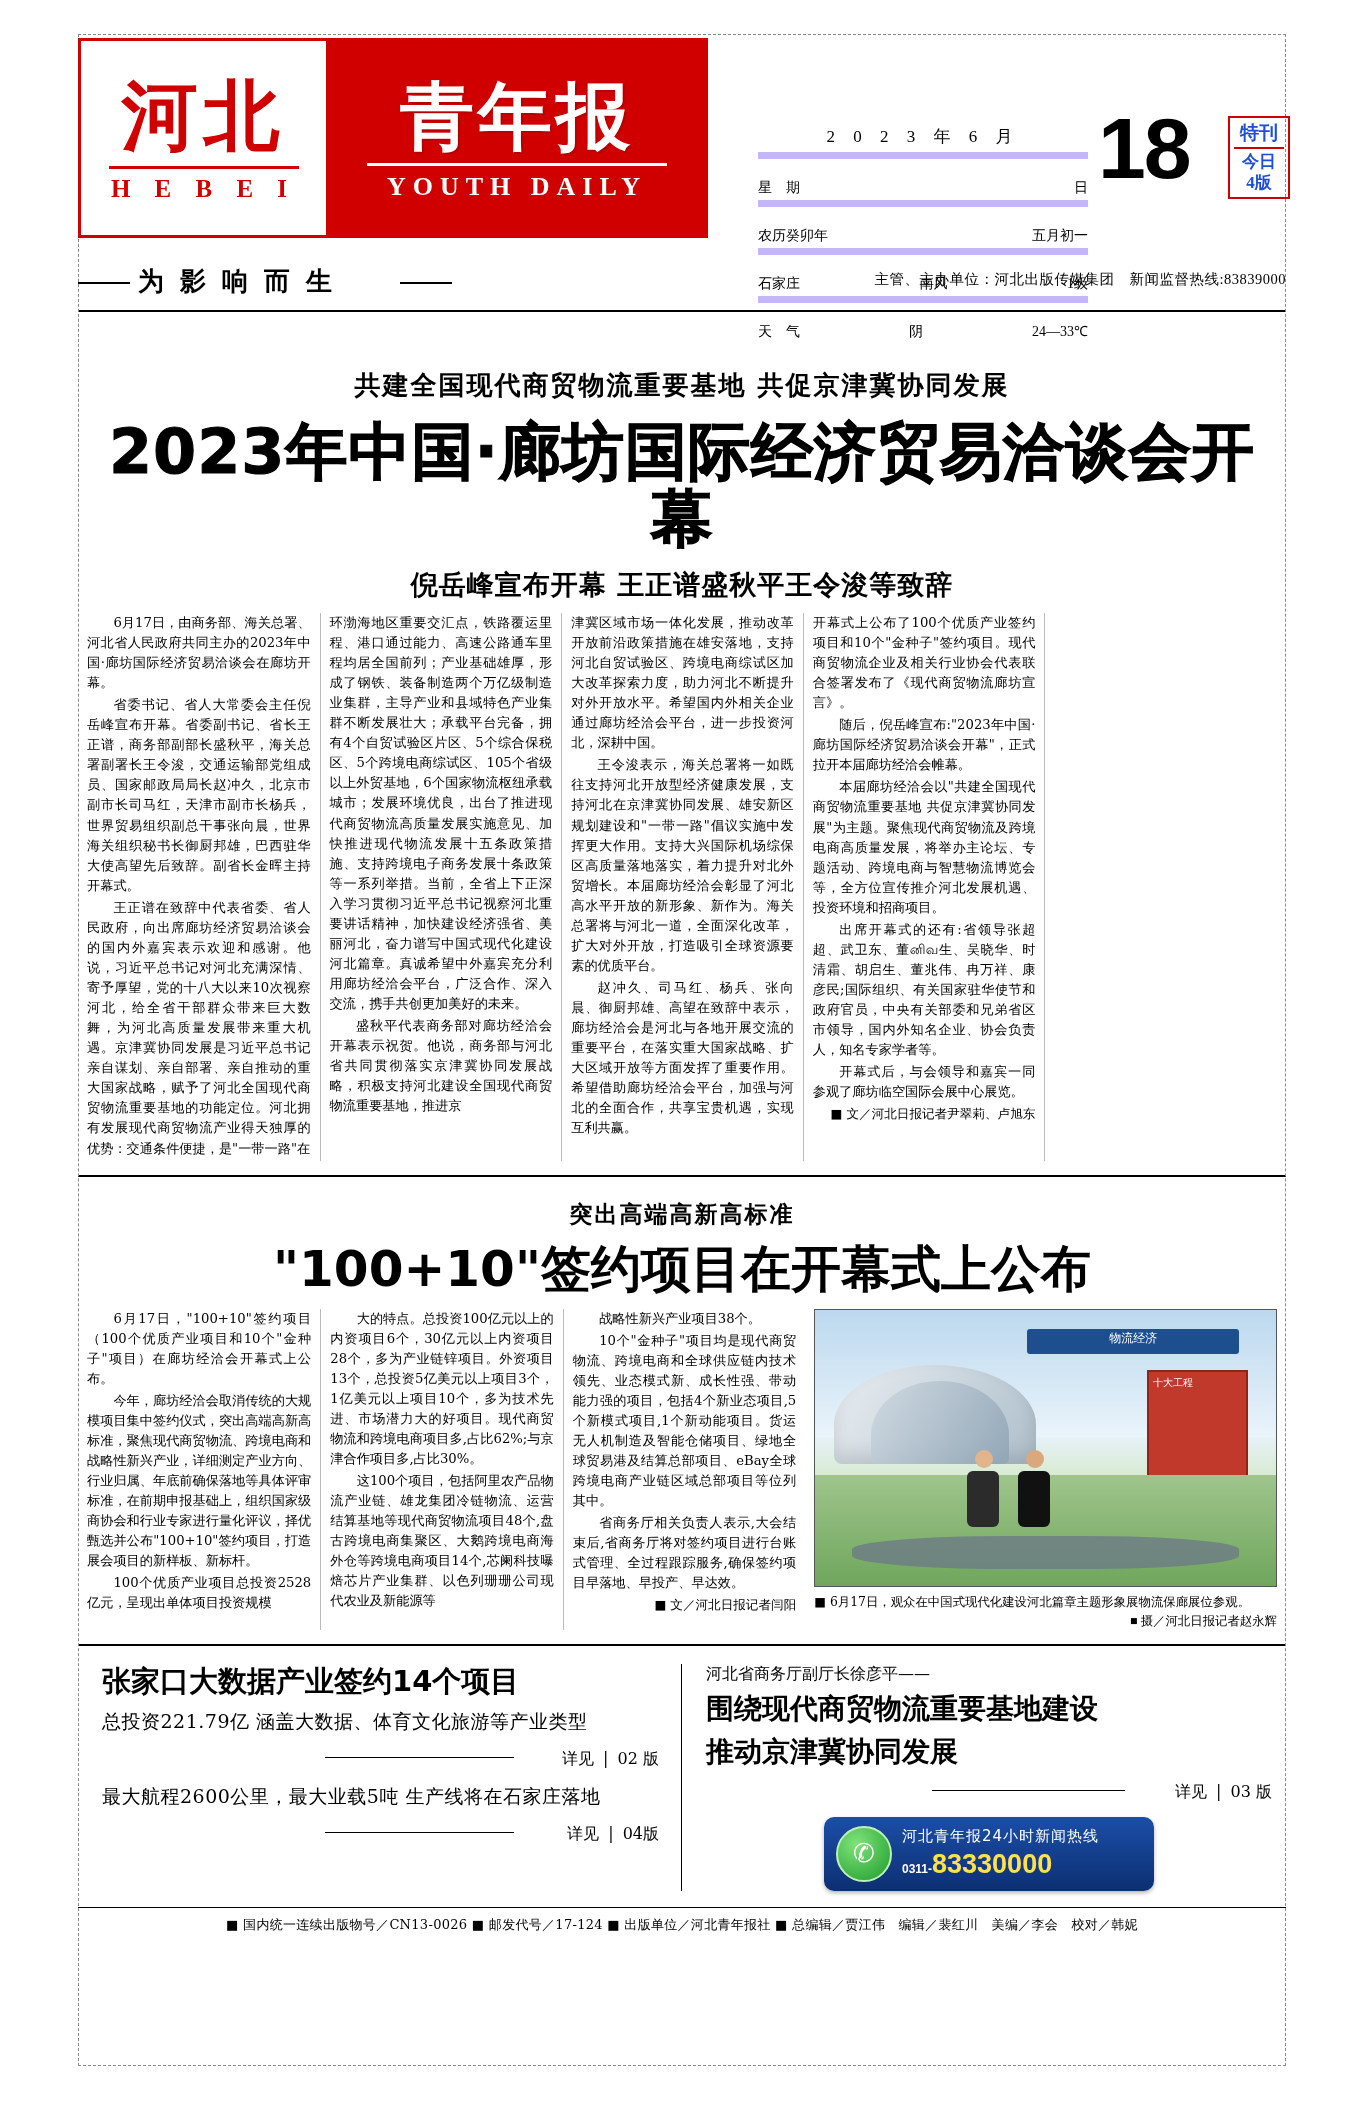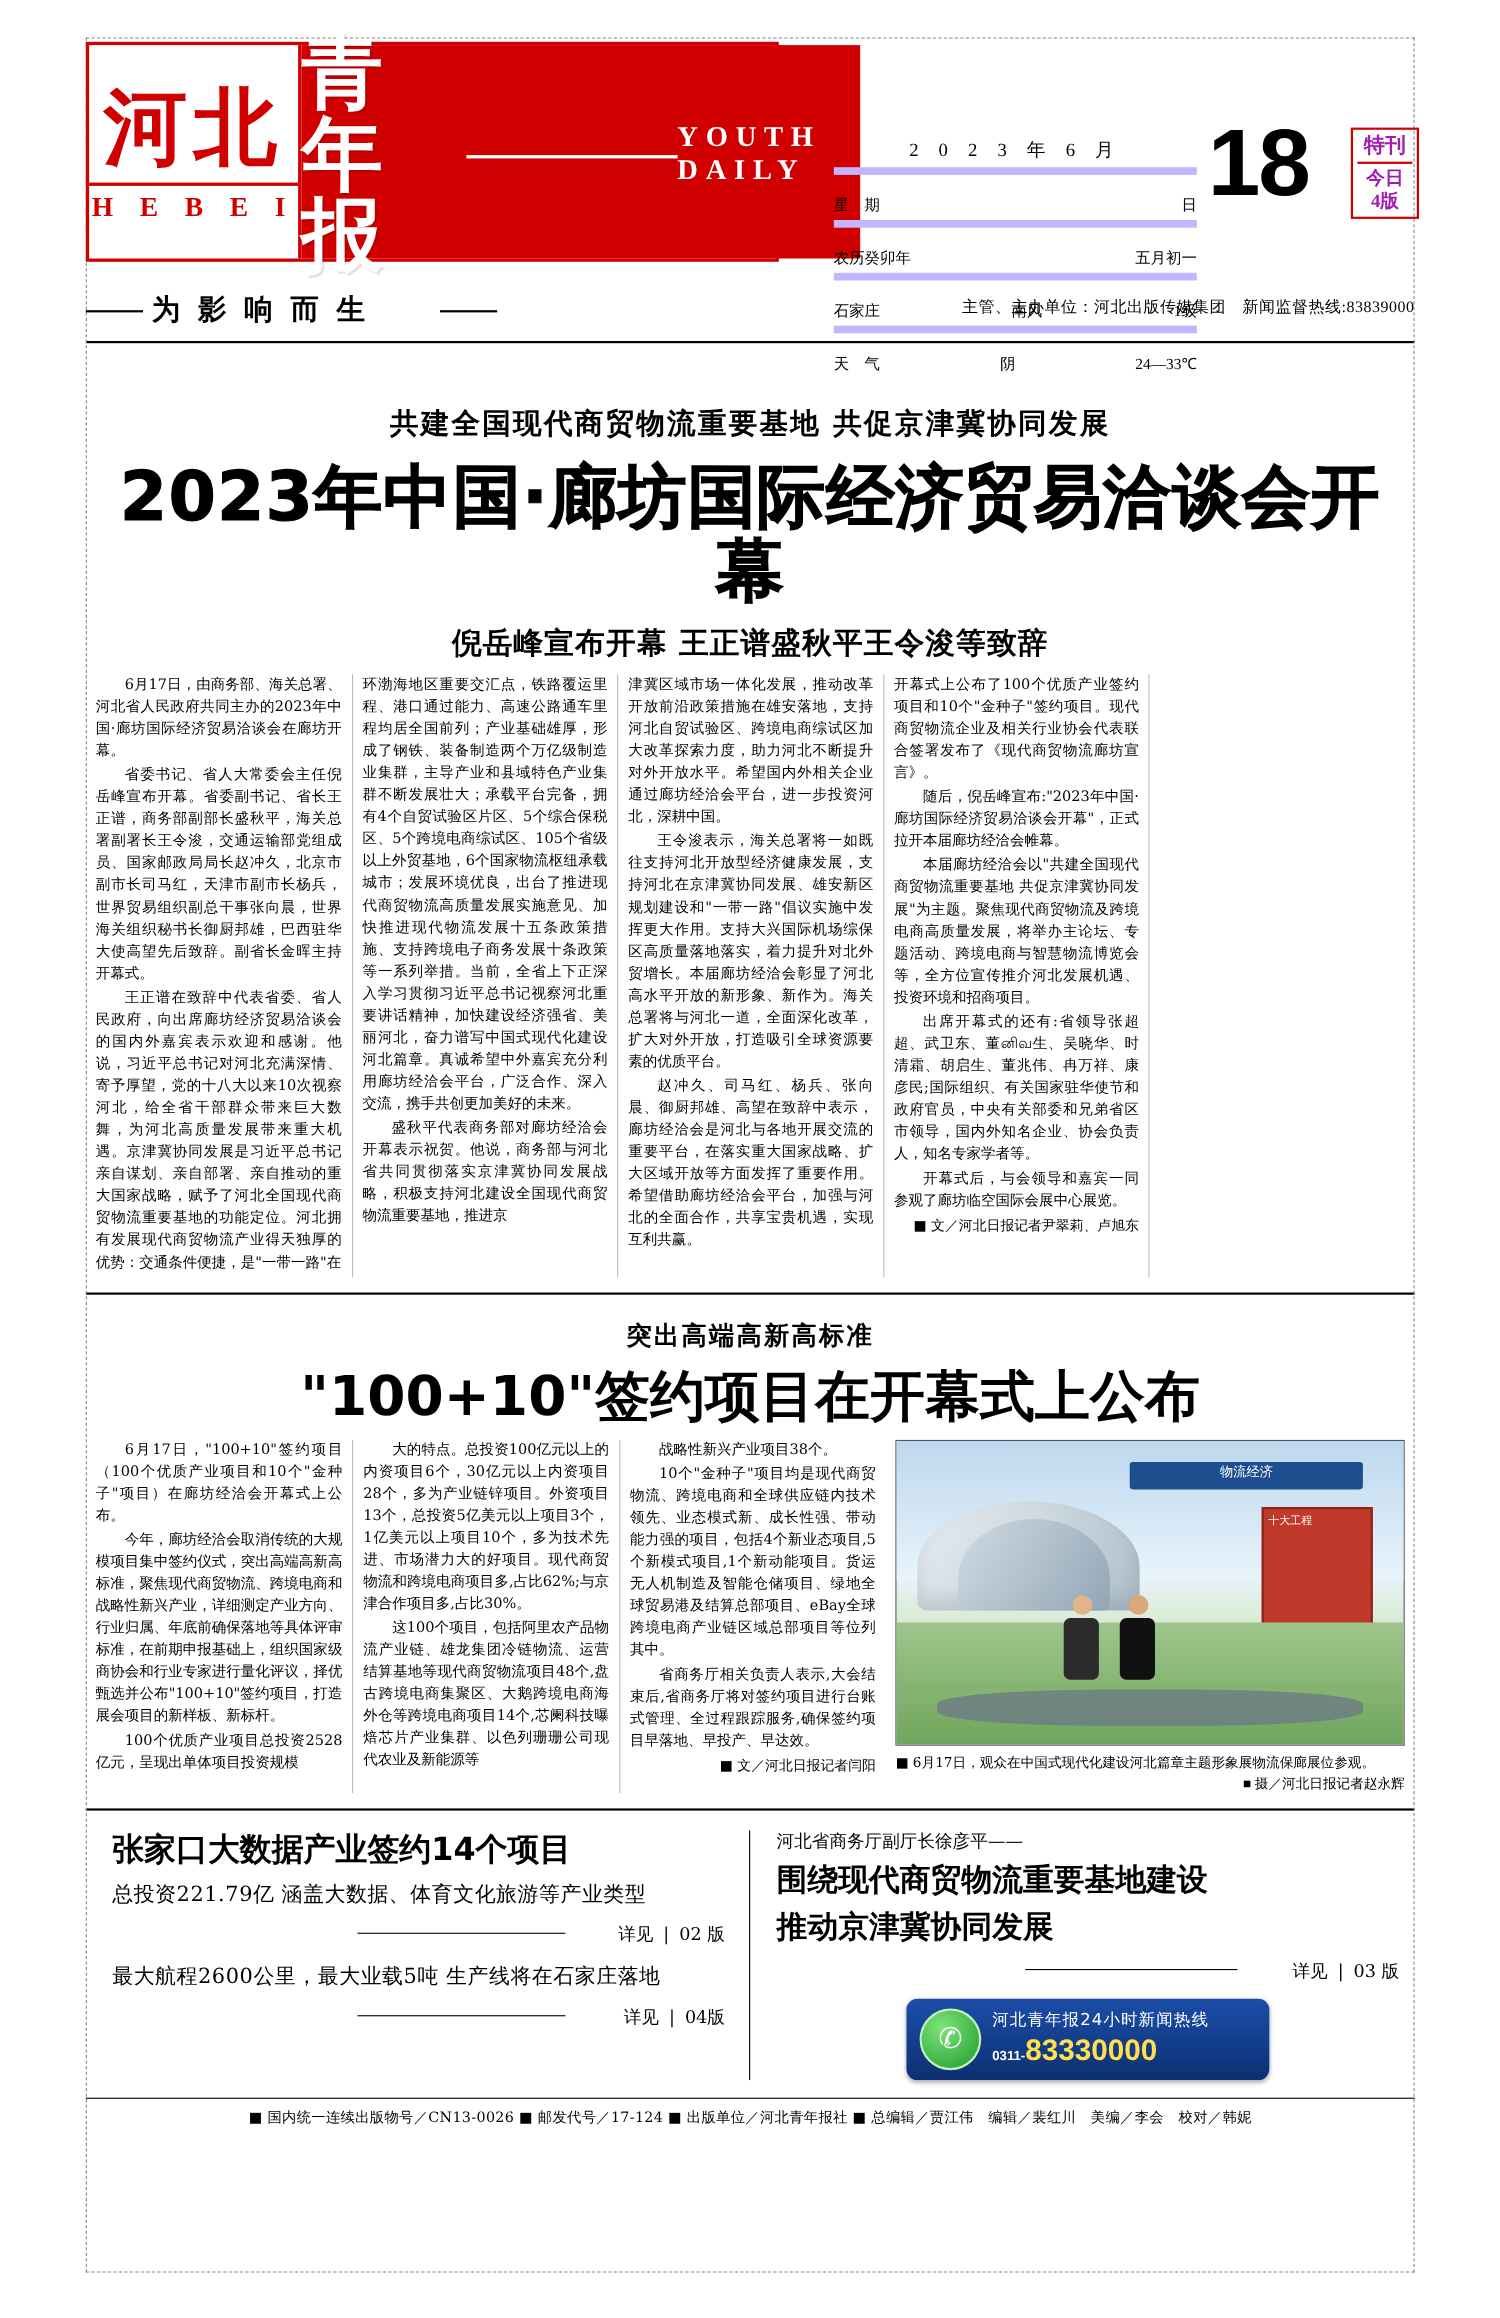--- a/index.html
+++ b/index.html
@@ -78,20 +78,21 @@
     font-family: "Liberation Serif", serif;
     font-weight: bold;
     font-size: 25px;
     color: #d00000;
     letter-spacing: 9px;
   }
   .logo-right {
     flex: 1;
     background: #d00000;
     display: flex;
+    flex-direction: column;
     align-items: center;
     justify-content: center;
     color: #fff;
     padding-top: 4px;
   }
   .logo-right-cn {
     font-family: "DejaVu Serif", serif;
     font-weight: bold;
     font-size: 74px;
     letter-spacing: 4px;
@@ -144,21 +145,21 @@
     font-size: 86px;
     line-height: .95;
     letter-spacing: -2px;
   }
   .special-badge {
     position: absolute;
     left: 1150px;
     top: 88px;
     width: 58px;
     border: 2px solid #d00000;
-    color: #a21caf;
+    color: #1d4ed8;
     text-align: center;
     font-size: 17px;
     line-height: 1.25;
     padding: 3px 0 4px 0;
     font-weight: bold;
   }
   .special-badge .b1 { font-size: 19px; }
   .special-badge .sep { height:2px; background:#d00000; margin:2px 4px; }
 
   .slogan-row {

